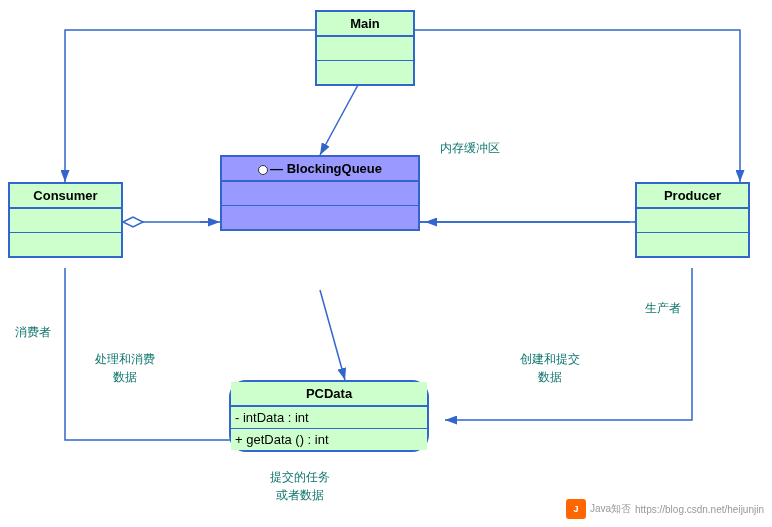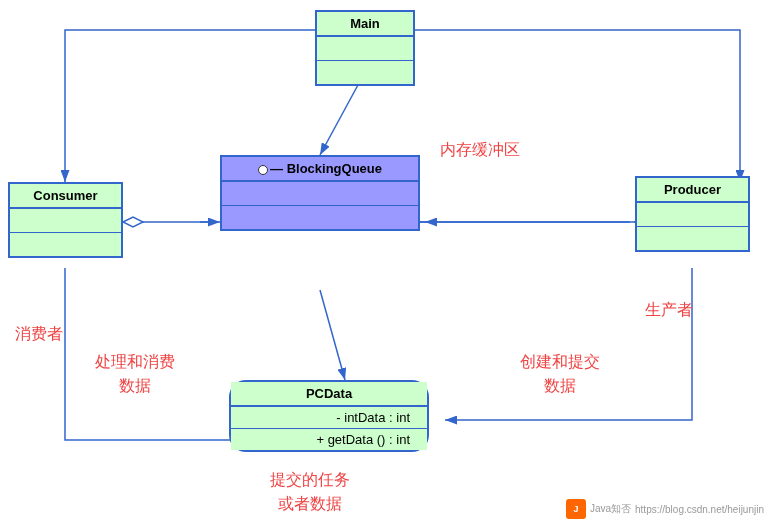--- a/index.html
+++ b/index.html
@@ -74,54 +74,54 @@
       background: #9999ff;
       border-bottom-color: #3366cc;
     }
     .box-bq .box-section {
       background: #9999ff;
     }
 
     
     .box-producer {
       left: 635px;
-      top: 176px;
+      top: 182px;
       width: 115px;
     }
 
     
     .box-pcdata {
       left: 229px;
       top: 380px;
       width: 200px;
       border-radius: 17px;
     }
     .box-pcdata .box-header {
       background: #ccffcc;
     }
     .box-pcdata .box-section {
-      text-align: right;
-      padding: 3px 17px;
+      text-align: left;
+      padding: 3px 4px;
     }
 
     
     .diagram-svg {
       position: absolute;
       top: 0;
       left: 0;
       width: 772px;
       height: 527px;
       pointer-events: none;
     }
 
     
     .label {
       position: absolute;
-      font-size: 16px;
-      color: #ef4444;
+      font-size: 12px;
+      color: #0f766e;
       text-align: center;
     }
 
     
     .interface-circle {
       display: inline-block;
       width: 10px;
       height: 10px;
       border-radius: 50%;
       border: 1.5px solid #333;

